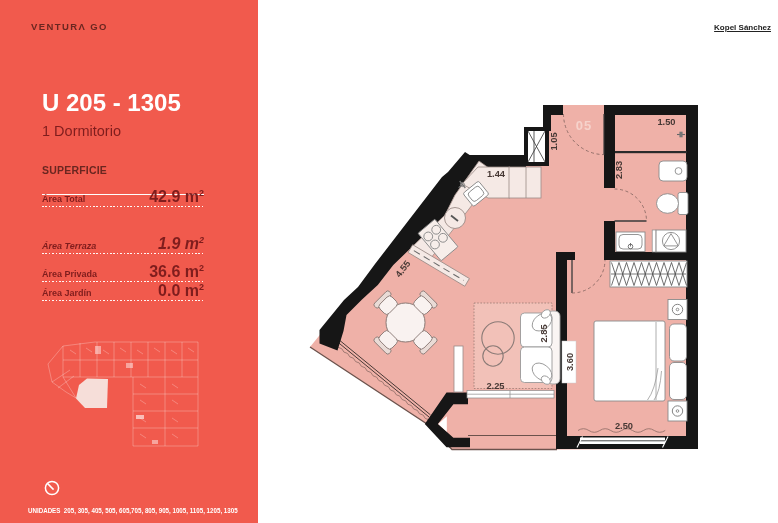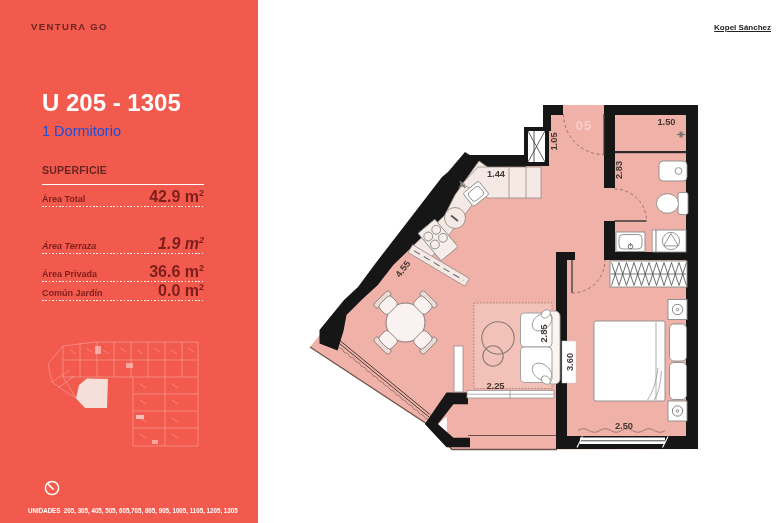--- a/index.html
+++ b/index.html
@@ -1,23 +1,23 @@
 <!DOCTYPE html>
 <html><head>
 <meta charset="utf-8">
 <style>
   html,body{margin:0;padding:0;width:778px;height:523px;background:#ffffff;
     font-family:"Liberation Sans",sans-serif;overflow:hidden;}
   #page{position:relative;width:778px;height:372px;}
   .sidebar{position:absolute;left:0;top:0;width:258px;height:523px;background:#f15a4d;}
   .brand{position:absolute;left:31px;top:21px;color:#6a2620;font-size:9.5px;font-weight:bold;letter-spacing:1.4px;}
   .h1{position:absolute;left:42px;top:89px;color:#ffffff;font-size:24px;font-weight:bold;letter-spacing:0px;}
-  .h2{position:absolute;left:42px;top:122.5px;color:#1d4ed8;font-size:14.5px;}
+  .h2{position:absolute;left:42px;top:122.5px;color:#7f1d1d;font-size:14.5px;}
   .sup{position:absolute;left:42px;top:164px;width:162px;color:#6a2620;font-size:10.5px;font-weight:bold;letter-spacing:0.2px;
-       border-bottom:1.5px solid #ffffff;padding-bottom:8px;}
+       border-bottom:1.5px solid #ffffff;padding-bottom:18px;}
   .row{position:absolute;left:42px;width:162px;height:22px;color:#7f1d1d;}
   .row::after{content:"";position:absolute;left:0;right:0;bottom:-1px;height:1.1px;
       background:repeating-linear-gradient(90deg,rgba(255,255,255,0.95) 0,rgba(255,255,255,0.95) 1.7px,transparent 1.7px,transparent 3.4px);}
   .row .lbl{position:absolute;left:0;bottom:2px;font-size:9px;font-weight:bold;}
   .row .val{position:absolute;right:0;bottom:0px;font-size:16px;font-weight:bold;}
   .row .val sup{font-size:9px;}
   .arch{position:absolute;right:7px;top:23px;color:#222222;font-size:8px;font-weight:bold;white-space:nowrap;text-decoration:underline;}
   .unidades{position:absolute;left:28px;top:506px;color:#ffffff;font-size:7.3px;font-weight:bold;letter-spacing:0px;white-space:nowrap;transform:scaleX(0.85);transform-origin:0 0;}
   svg text{font-family:"Liberation Sans",sans-serif;}
 </style>
@@ -45,21 +45,21 @@
       <span class="val">36.6 m<sup>2</sup></span>
     </div>
 
 <div class="row" style="top:231px;font-style:italic;">
       <span class="lbl">Área Terraza</span>
       <span class="val">1.9 m<sup>2</sup></span>
     </div>
 
 
 <div class="row" style="top:278px;">
-      <span class="lbl">Común Jardín</span>
+      <span class="lbl">Área Jardín</span>
       <span class="val">0.0 m<sup>2</sup></span>
     </div>
 
 <svg id="keyplan" style="position:absolute;left:40px;top:330px;" width="170" height="120" viewBox="0 0 170 120">
 <g stroke="rgba(255,255,255,0.45)" stroke-width="0.6" fill="none">
 
   <path d="M23,16 L23,47 M23,16 L55,12 L158,12 M158,12 L158,47 L23,47"></path>
   <path d="M40,13 L40,47 M57,12 L57,47 M74,12 L74,47 M91,12 L91,47 M108,12 L108,47 M125,12 L125,47 M142,12 L142,47"></path>
   <path d="M23,30 L158,30"></path>
 

